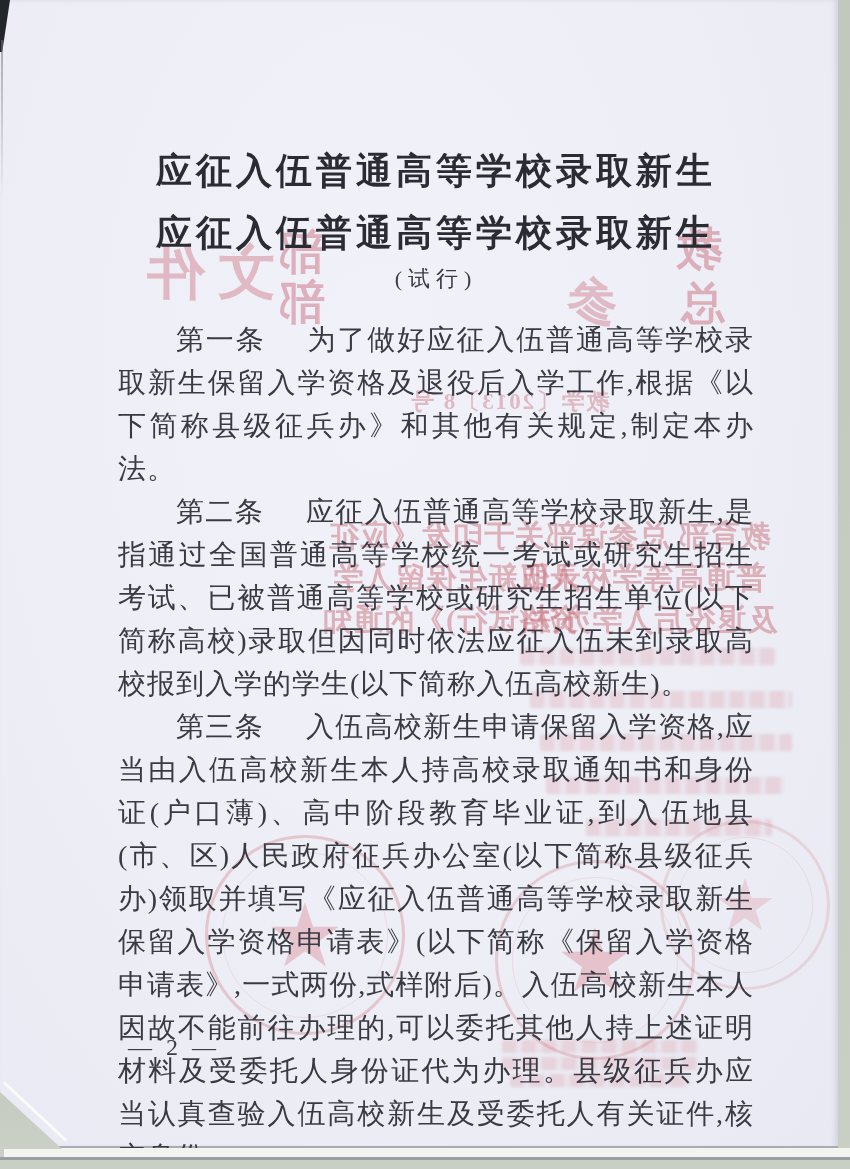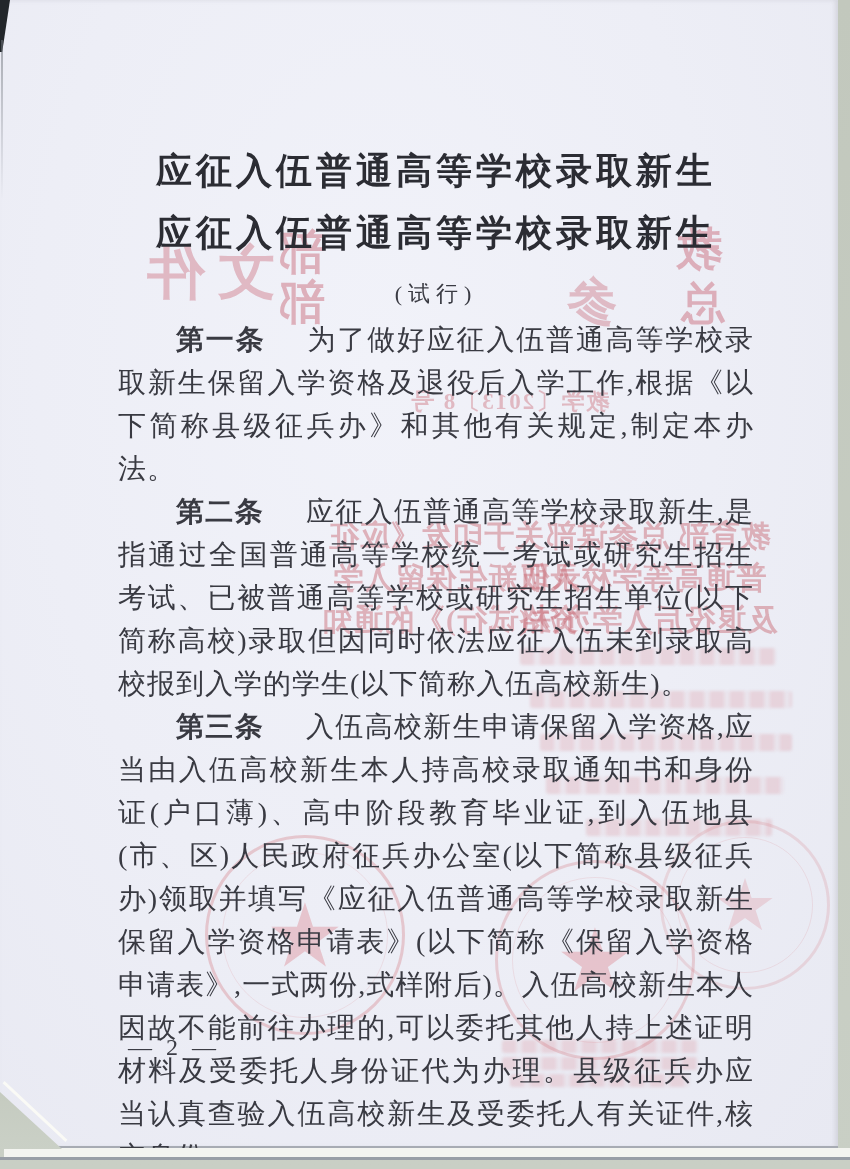--- a/index.html
+++ b/index.html
@@ -97,29 +97,29 @@
   
   .content { position:absolute; inset:0; z-index:2; color:#35363e; }
   .doc-title {
     position:absolute; left:118px; top:140px; width:636px;
     text-align:center; font-weight:bold; color:#2b2c33;
     font-size:36px; line-height:62px; letter-spacing:4px;
     font-family:"Liberation Sans", sans-serif;
   }
   .doc-subtitle {
     position:absolute; left:118px; top:264px; width:636px;
-    text-align:center; font-size:22px; letter-spacing:6px; color:#3a3b43;margin-top:15px;
+    text-align:center; font-size:22px; letter-spacing:6px; color:#3a3b43;
   }
   .body-text {
     position:absolute; left:118px; top:318px; width:636px;
     font-size:28px; line-height:43px; letter-spacing:1px;
     text-align:justify; word-break:break-all; color:#393a42;
   }
   .body-text p { text-indent:58px; }
-  .para-label { margin-right:42px;font-weight:bold; }
+  .para-label { margin-right:42px; }
   .page-number {
     position:absolute; left:128px; top:1034px;
     font-size:24px; letter-spacing:4px; color:#3c3d45;
   }
 </style>
 </head>
 <body>
 
 <div class="scan">
 

